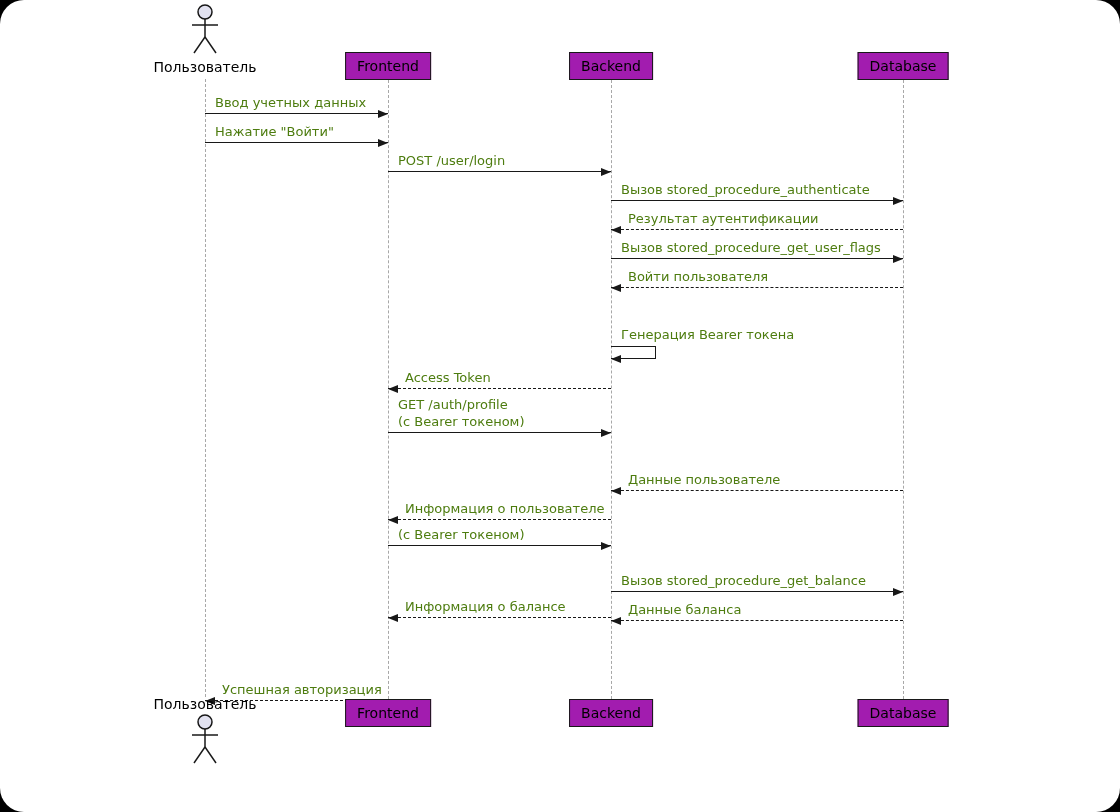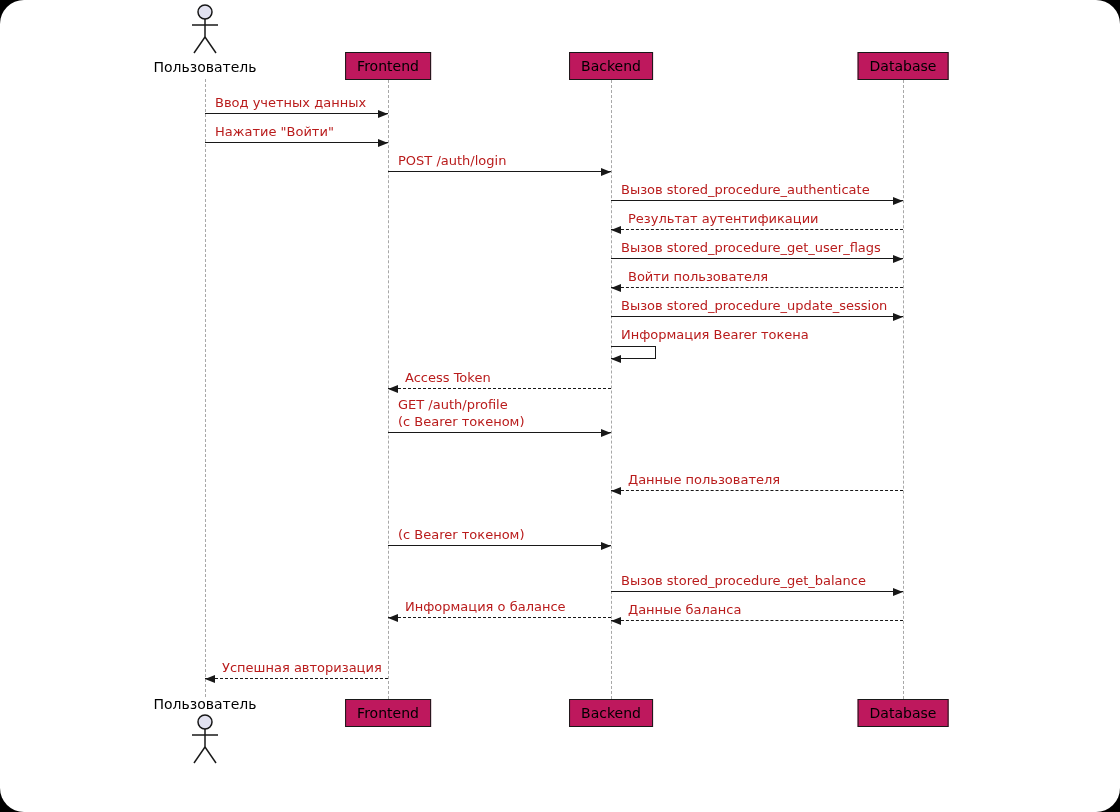--- a/index.html
+++ b/index.html
@@ -1,24 +1,24 @@
 <!DOCTYPE html>
 <html><head>
 <meta charset="utf-8">
 <style>
   *{box-sizing:border-box;margin:0;padding:0}
   html,body{background:#000}
   body{font-family:"DejaVu Sans","Liberation Sans",sans-serif}
   .page{position:relative;width:1120px;height:812px;background:#ffffff;border-radius:24px;overflow:hidden}
   .lifeline{position:absolute;width:0;border-left:1px dashed #A8A8A8}
-  .pbox{position:absolute;transform:translateX(-50%);background:#be185d;border:1px solid #181818;
+  .pbox{position:absolute;transform:translateX(-50%);background:#a21caf;border:1px solid #181818;
         padding:5px 11px;font-size:14px;color:#000;white-space:nowrap;line-height:16px}
   .actor-label{position:absolute;transform:translateX(-50%);font-size:14px;color:#000;white-space:nowrap}
   .actor-fig{position:absolute;transform:translateX(-50%)}
-  .msg{position:absolute;font-size:13px;color:#b91c1c}
+  .msg{position:absolute;font-size:13px;color:#4d7c0f}
   .msg-label{padding:0 4px 3px 10px;line-height:14px;white-space:nowrap}
   .rtl .msg-label{padding-left:17px}
   .msg-line{position:relative;height:0;border-top:1px solid #181818}
   .dashed .msg-line{border-top:1px dashed #181818}
   .arr{position:absolute;width:0;height:0}
   .arr.right{right:0;top:-4px;border-left:10px solid #181818;border-top:4px solid transparent;border-bottom:4px solid transparent}
   .arr.left{left:0;top:-4px;border-right:10px solid #181818;border-top:4px solid transparent;border-bottom:4px solid transparent}
   .self-loop{position:relative;width:45px;height:13px;margin-top:1px;
              border-top:1px solid #181818;border-right:1px solid #181818;border-bottom:1px solid #181818}
   .self-loop .arr.left{top:auto;bottom:-5px}
@@ -56,21 +56,21 @@
   </div>
 
   <div class="msg ltr solid" style="left:205px;top:125px;width:183px">
     <div class="msg-label">Нажатие "Войти"</div>
     <div class="msg-line">
         <span class="arr right"></span>
       </div>
   </div>
 
   <div class="msg ltr solid" style="left:388px;top:154px;width:223px">
-    <div class="msg-label">POST /auth/login</div>
+    <div class="msg-label">POST /user/login</div>
     <div class="msg-line">
         <span class="arr right"></span>
       </div>
   </div>
 
   <div class="msg ltr solid" style="left:611px;top:183px;width:292px">
     <div class="msg-label">Вызов stored_procedure_authenticate</div>
     <div class="msg-line">
         <span class="arr right"></span>
       </div>
@@ -90,29 +90,23 @@
       </div>
   </div>
 
   <div class="msg rtl dashed" style="left:611px;top:270px;width:292px">
     <div class="msg-label">Войти пользователя</div>
     <div class="msg-line">
         <span class="arr left"></span>
       </div>
   </div>
 
-  <div class="msg ltr solid" style="left:611px;top:299px;width:292px">
-    <div class="msg-label">Вызов stored_procedure_update_session</div>
-    <div class="msg-line">
-        <span class="arr right"></span>
-      </div>
-  </div>
 
   <div class="msg self" style="left:611px;top:328px">
-    <div class="msg-label">Информация Bearer токена</div>
+    <div class="msg-label">Генерация Bearer токена</div>
     <div class="self-loop">
         <span class="arr left"></span>
       </div>
   </div>
 
   <div class="msg rtl dashed" style="left:388px;top:371px;width:223px">
     <div class="msg-label">Access Token</div>
     <div class="msg-line">
         <span class="arr left"></span>
       </div>
@@ -121,26 +115,32 @@
   <div class="msg ltr solid" style="left:388px;top:398px;width:223px">
     <div class="msg-label">GET /auth/profile</div>
     <div class="msg-label">(с Bearer токеном)</div>
     <div class="msg-line">
         <span class="arr right"></span>
       </div>
   </div>
 
 
   <div class="msg rtl dashed" style="left:611px;top:473px;width:292px">
-    <div class="msg-label">Данные пользователя</div>
+    <div class="msg-label">Данные пользователе</div>
     <div class="msg-line">
         <span class="arr left"></span>
       </div>
   </div>
 
+  <div class="msg rtl dashed" style="left:388px;top:502px;width:223px">
+    <div class="msg-label">Информация о пользователе</div>
+    <div class="msg-line">
+        <span class="arr left"></span>
+      </div>
+  </div>
 
   <div class="msg ltr solid" style="left:388px;top:528px;width:223px">
     <div class="msg-label">(с Bearer токеном)</div>
     <div class="msg-line">
         <span class="arr right"></span>
       </div>
   </div>
 
   <div class="msg ltr solid" style="left:611px;top:574px;width:292px">
     <div class="msg-label">Вызов stored_procedure_get_balance</div>
@@ -156,21 +156,21 @@
       </div>
   </div>
 
   <div class="msg rtl dashed" style="left:388px;top:600px;width:223px">
     <div class="msg-label">Информация о балансе</div>
     <div class="msg-line">
         <span class="arr left"></span>
       </div>
   </div>
 
-  <div class="msg rtl dashed" style="left:205px;top:661px;width:183px">
+  <div class="msg rtl dashed" style="left:205px;top:683px;width:183px">
     <div class="msg-label">Успешная авторизация</div>
     <div class="msg-line">
         <span class="arr left"></span>
       </div>
   </div>
 
   <div class="pbox" style="left:388px;top:699px">Frontend</div>
   <div class="pbox" style="left:611px;top:699px">Backend</div>
   <div class="pbox" style="left:903px;top:699px">Database</div>
 

